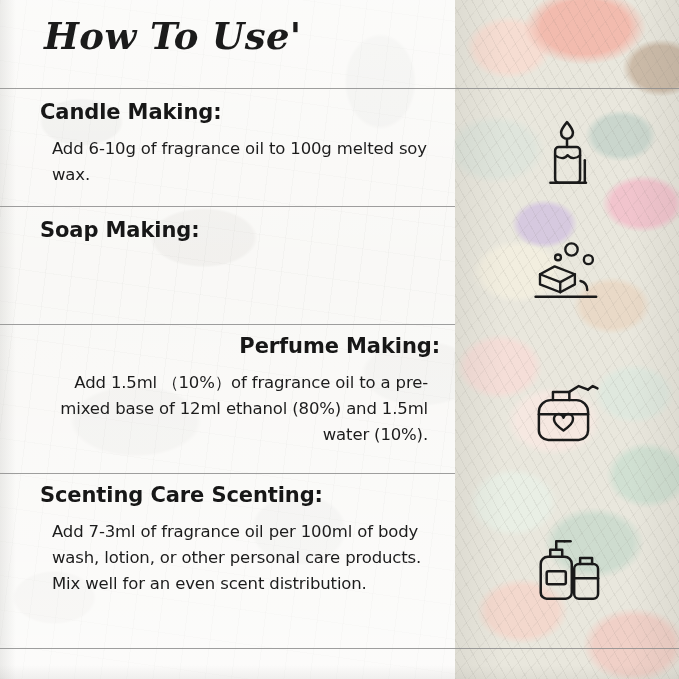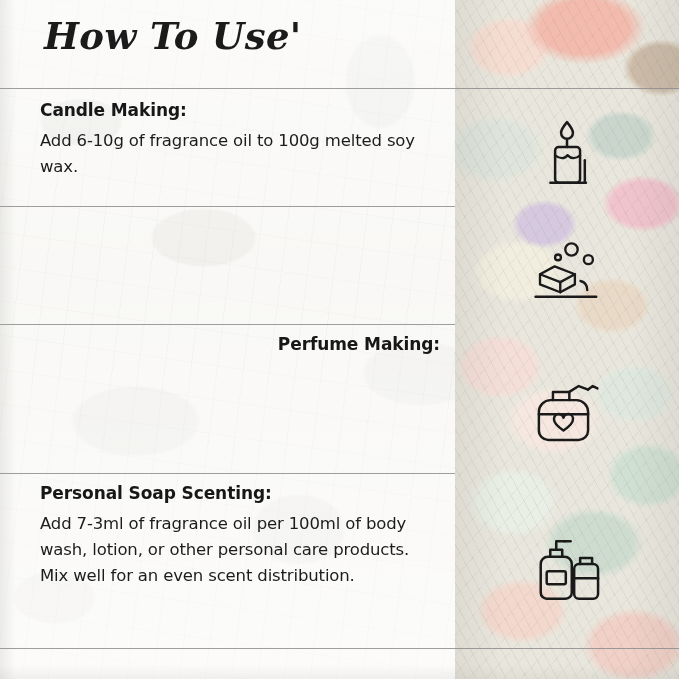--- a/index.html
+++ b/index.html
@@ -153,26 +153,26 @@
 
   .section {
     position: absolute;
     left: 40px;
     width: 400px;
   }
   .section h2 {
     margin: 0 0 8px 0;
     font-family: "DejaVu Sans", sans-serif;
     font-weight: 700;
-    font-size: 17px;
+    font-size: 21px;
     letter-spacing: -0.1px;
     color: #171717;
   }
   .section p {
-    margin: 0;
+    margin: 12px;
     font-family: "DejaVu Sans", sans-serif;
     font-weight: 400;
     font-size: 16.5px;
     line-height: 26px;
     letter-spacing: -0.15px;
     color: #1c1c1c;
   }
 
   
   .edge-left {
@@ -263,30 +263,32 @@
 
     <div class="rule full" style="top:88px;"></div>
 
     <div class="section" style="top:100px;">
       <h2>Candle Making:</h2>
       <p>Add 6-10g of fragrance oil to 100g melted soy wax.</p>
     </div>
     <div class="rule" style="top:206px;"></div>
 
     <div class="section" style="top:218px;">
+      <h2>Soap Making:</h2>
     </div>
     <div class="rule" style="top:324px;"></div>
 
     <div class="section" style="top:334px;text-align:right;">
       <h2>Perfume Making:</h2>
+      <p>Add 1.5ml （10%）of fragrance oil to a pre-mixed base of 12ml ethanol (80%) and 1.5ml water (10%).</p>
     </div>
     <div class="rule" style="top:473px;"></div>
 
     <div class="section" style="top:483px;">
-      <h2>Personal Soap Scenting:</h2>
+      <h2>Scenting Care Scenting:</h2>
       <p>Add 7-3ml of fragrance oil per 100ml of body wash, lotion, or other personal care products. Mix well for an even scent distribution.</p>
     </div>
     <div class="rule full" style="top:648px;"></div>
 
   </div>
 
   <div class="edge-left"></div>
   <div class="edge-bottom"></div>
 
 </div>

